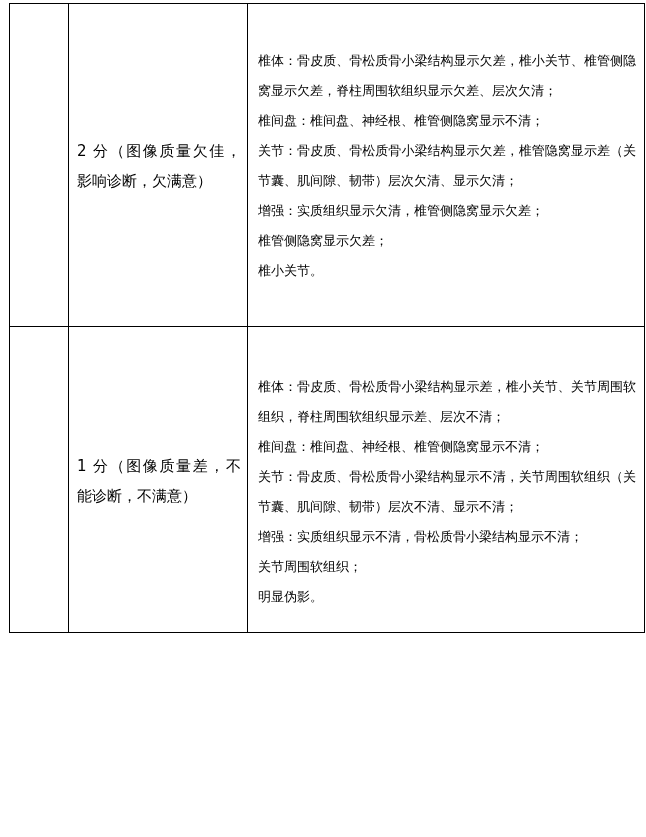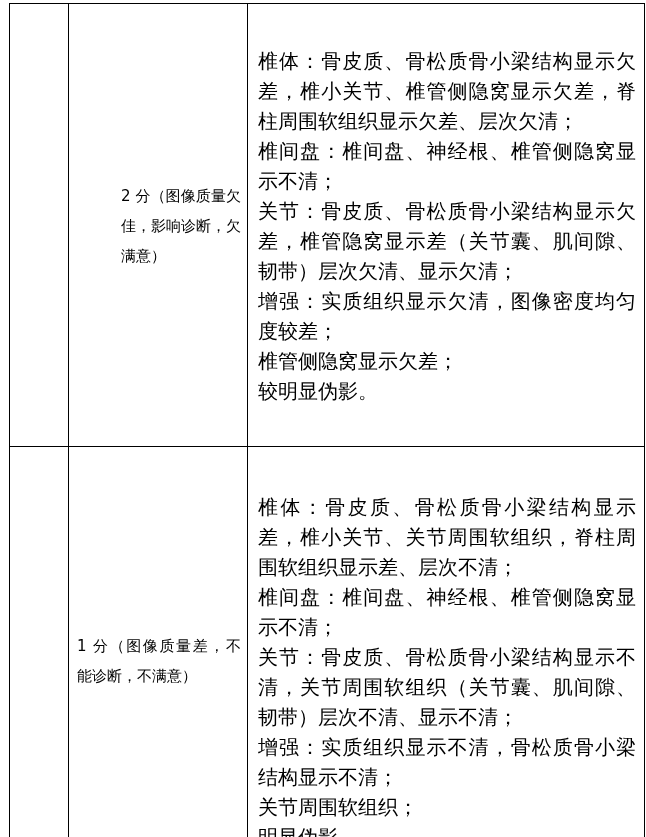--- a/index.html
+++ b/index.html
@@ -43,41 +43,40 @@
     vertical-align: top;
   }
   .score-text {
     font-size: 15px;
     line-height: 30px;
     padding: 0 6px 0 8px;
     text-align: justify;
     text-justify: inter-ideograph;
   }
   .desc-block {
-    font-size: 20px;
+    font-size: 13px;
     line-height: 30px;
     padding: 8px 8px 8px 10px;
     text-align: justify;
     text-justify: inter-ideograph;
   }
   .desc-para {
     margin: 0;
     text-indent: 0;
   }
   .row-1 .col-desc .desc-block {
     padding-top: 42px;
     padding-bottom: 40px;
   }
   .row-2 .col-desc .desc-block {
     padding-top: 45px;
     padding-bottom: 20px;
   }
   .row-1 .col-score .score-text {
     padding-top: 2px;
-    margin-left: 44px;
   }
   .row-2 .col-score .score-text {
     padding-top: 2px;
   }
 </style>
 </head>
 <body>
 
 <div class="page">
   <table class="criteria-table">
@@ -85,23 +84,23 @@
       <tr class="row-1">
         <td class="col-narrow"></td>
         <td class="col-score">
           <div class="score-text">2 分（图像质量欠佳，影响诊断，欠满意）</div>
         </td>
         <td class="col-desc">
           <div class="desc-block">
             <p class="desc-para">椎体：骨皮质、骨松质骨小梁结构显示欠差，椎小关节、椎管侧隐窝显示欠差，脊柱周围软组织显示欠差、层次欠清；</p>
             <p class="desc-para">椎间盘：椎间盘、神经根、椎管侧隐窝显示不清；</p>
             <p class="desc-para">关节：骨皮质、骨松质骨小梁结构显示欠差，椎管隐窝显示差（关节囊、肌间隙、韧带）层次欠清、显示欠清；</p>
-            <p class="desc-para">增强：实质组织显示欠清，图像密度均匀度较差；</p>
+            <p class="desc-para">增强：实质组织显示欠清，椎管侧隐窝显示欠差；</p>
             <p class="desc-para">椎管侧隐窝显示欠差；</p>
-            <p class="desc-para">较明显伪影。</p>
+            <p class="desc-para">椎小关节。</p>
           </div>
         </td>
       </tr>
       <tr class="row-2">
         <td class="col-narrow"></td>
         <td class="col-score">
           <div class="score-text">1 分（图像质量差，不能诊断，不满意）</div>
         </td>
         <td class="col-desc">
           <div class="desc-block">

